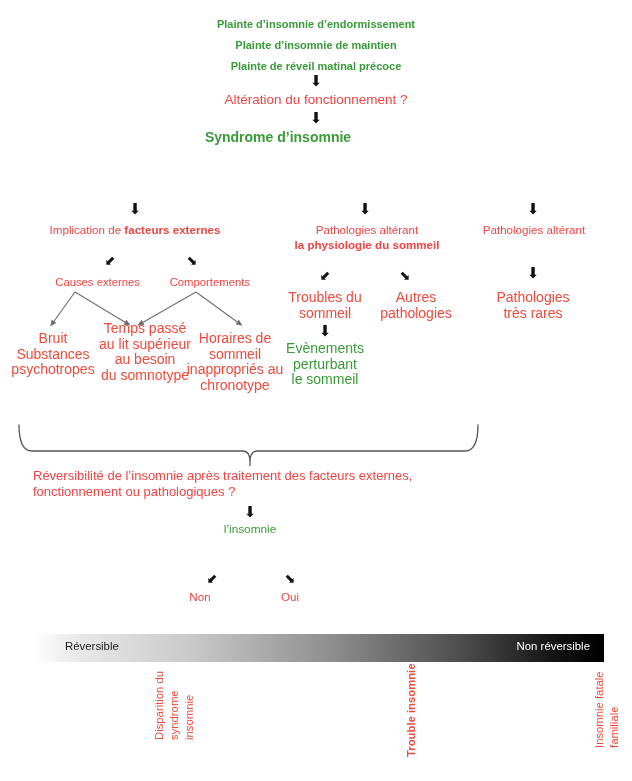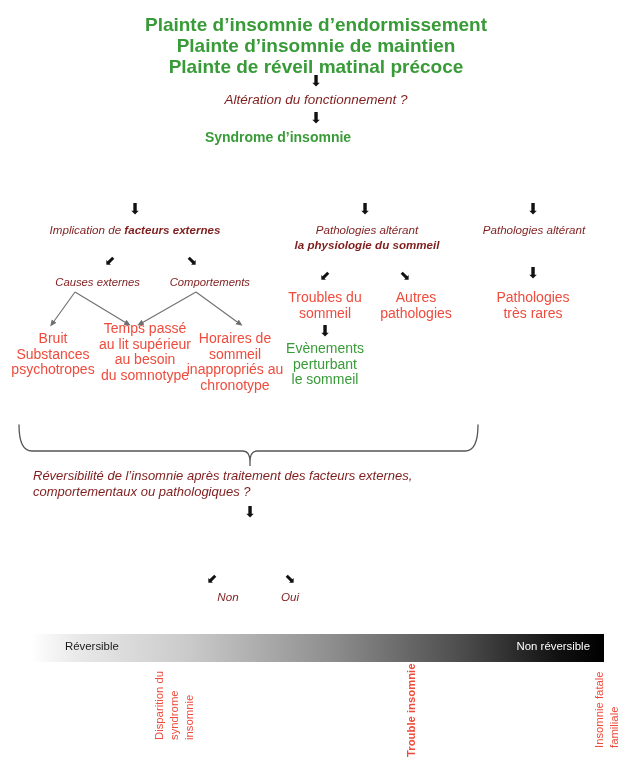--- a/index.html
+++ b/index.html
@@ -11,27 +11,27 @@
     background: #ffffff;
     font-family: "Liberation Sans", sans-serif;
     color: #1a1a1a;
     overflow: hidden;
   }
   .abs { position: absolute; }
   .ctr { text-align: center; }
 
   .green { color: #389b38; }
   .red   { color: #ef4b3c; }
-  .dark  { color: #7f1d1d; font-style: italic; }
+  .dark  { color: #ef4444; }
   .b     { font-weight: bold; }
 
   
   #top-complaints {
     left: 0; top: 14px; width: 632px;
-    font-size: 19px; font-weight: bold;
+    font-size: 11px; font-weight: bold;
     line-height: 21px;
   }
   #alteration-question {
     left: 0; top: 91px; width: 632px;
     font-size: 13.5px; line-height: 18px;
   }
   #syndrome-label {
     left: 0; top: 128px; width: 556px;
     font-size: 14px; font-weight: bold; line-height: 19px;
   }
@@ -71,21 +71,21 @@
 
   
   #reversibility-question {
     left: 33px; top: 468px; width: 420px;
     font-size: 13px; line-height: 16px; text-align: left;
   }
   #perpetuating-factors {
     left: 150px; top: 521px; width: 200px;
     font-size: 11.8px; line-height: 16px; text-align: center;
   }
-  #answer-non { left: 196px; top: 590px; width: 64px; font-size: 11.6px; text-align: center; }
+  #answer-non { left: 168px; top: 590px; width: 64px; font-size: 11.6px; text-align: center; }
   #answer-oui { left: 258px; top: 590px; width: 64px; font-size: 11.6px; text-align: center; }
 
   
   #gradient-bar {
     left: 31px; top: 634px; width: 573px; height: 28px;
     background: linear-gradient(to right, #ffffff 0%, #e9e9e9 8%, #c9c9c9 28%, #8f8f8f 52%, #4a4a4a 76%, #111111 92%, #000000 100%);
   }
   #gradient-left-label {
     position: absolute; left: 34px; top: 6px;
     font-size: 11.4px; color: #1a1a1a;
@@ -214,26 +214,27 @@
   <path d="M196,292 L240,324" stroke="#6e6e6e" stroke-width="1.1" marker-end="url(#ah)"></path>
 
   <path d="M19,425 Q19,451 32,451 L243,451 Q250,451 250,462
            Q250,451 257,451 L465,451 Q478,451 478,425" stroke="#555" stroke-width="1.3" fill="none" stroke-linecap="round"></path>
 
   <path d="M250,462 L250,466" stroke="#555" stroke-width="1.3"></path>
 </svg>
 
 <div class="abs dark" id="reversibility-question">
   <div>Réversibilité de l’insomnie après traitement des facteurs externes,</div>
-  <div>comportementaux ou pathologiques ?</div>
+  <div>fonctionnement ou pathologiques ?</div>
 </div>
 
 <div class="abs arrow arrow-d" style="left:150px; top:505px; width:200px;">⬇</div>
 
 <div class="abs green" id="perpetuating-factors">
+  <div>l’insomnie</div>
 </div>
 
 <div class="abs arrow arrow-dg" style="left:192px; top:572px; width:40px;">⬋</div>
 <div class="abs arrow arrow-dg" style="left:270px; top:572px; width:40px;">⬊</div>
 
 <div class="abs dark" id="answer-non">Non</div>
 <div class="abs dark" id="answer-oui">Oui</div>
 
 <div class="abs" id="gradient-bar">
   <span id="gradient-left-label">Réversible</span>

